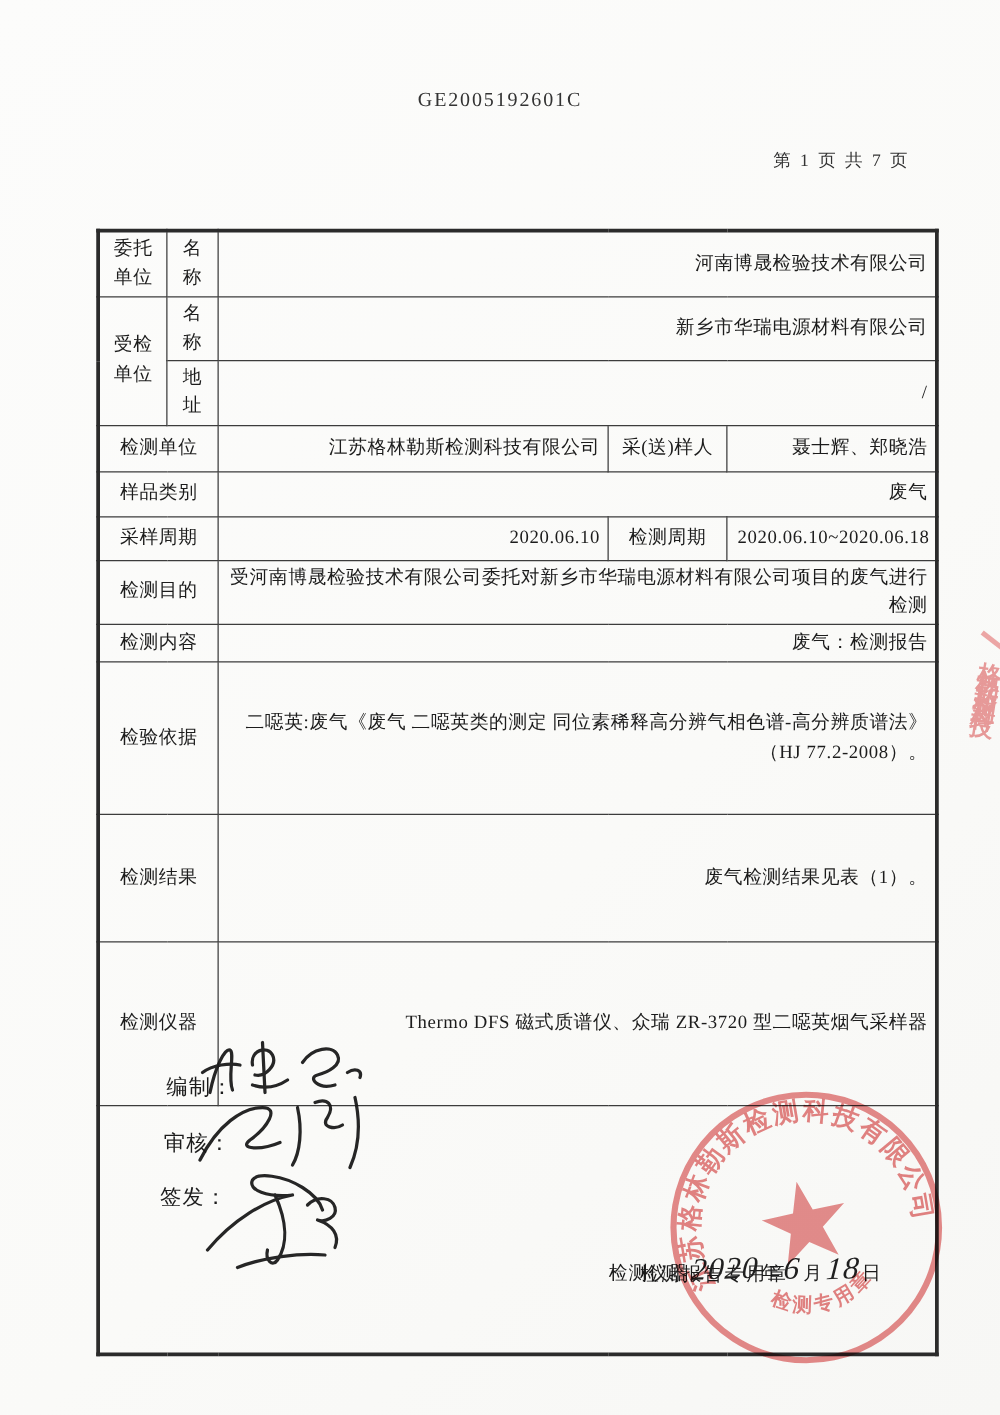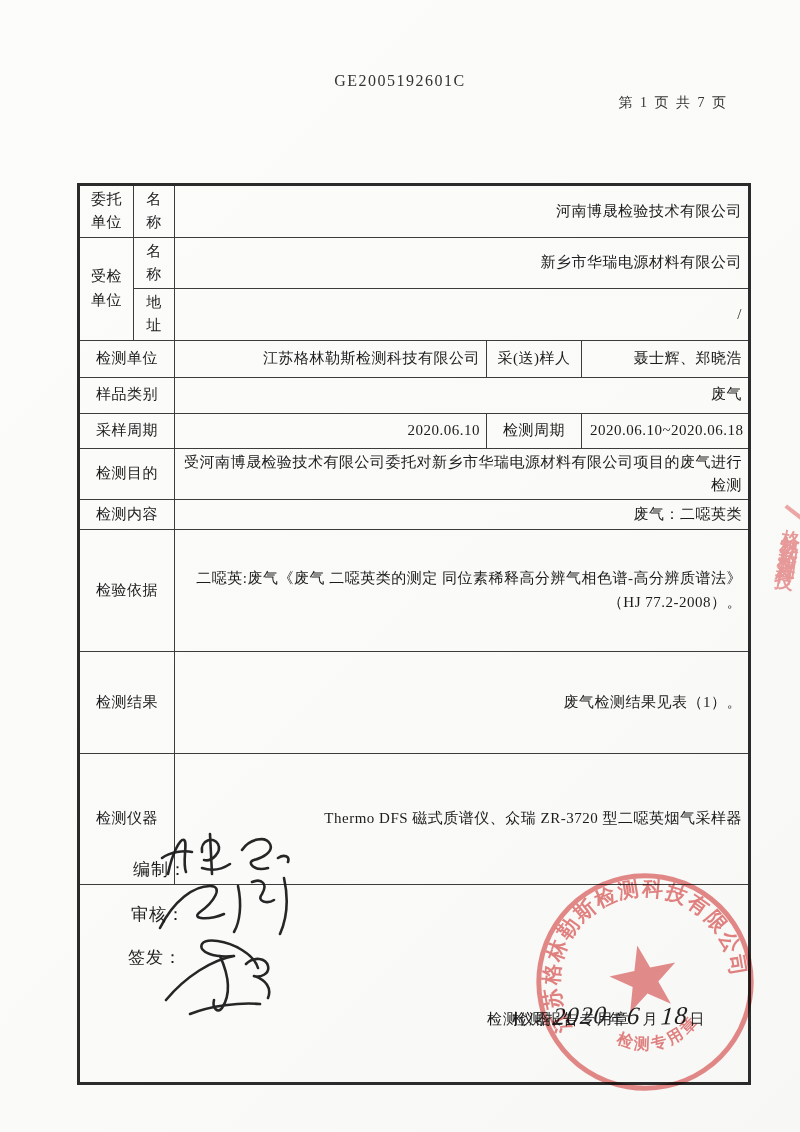--- a/index.html
+++ b/index.html
@@ -12,21 +12,21 @@
   
   .title{
     position:absolute;top:52px;left:0;width:800px;text-align:center;
     font-size:28px;font-weight:bold;letter-spacing:36px;text-indent:36px;color:#2a2a2a;
   }
   .report-no{
     position:absolute;top:72px;left:0;width:800px;text-align:center;
     font-size:16px;letter-spacing:1.5px;color:#333;
   }
   .page-indicator{
-    position:absolute;top:94px;right:72px;font-size:14px;letter-spacing:2px;color:#333;
+    position:absolute;top:120px;right:72px;font-size:14px;letter-spacing:2px;color:#333;
   }
   
   table.report{
     position:absolute;left:77px;top:183px;width:671px;
     border-collapse:collapse;table-layout:fixed;
     font-size:15px;color:#1c1c1c;
   }
   table.report td{
     border:1px solid #3c3c3c;padding:2px 6px;vertical-align:middle;
     letter-spacing:0.5px;line-height:1.55;
@@ -107,21 +107,21 @@
       <td class="val">2020.06.10</td>
       <td class="lbl">检测周期</td>
       <td class="val" style="padding-left:8px">2020.06.10~2020.06.18</td>
     </tr>
     <tr style="height:50px">
       <td class="lbl" colspan="2">检测目的</td>
       <td class="val tall" colspan="3">受河南博晟检验技术有限公司委托对新乡市华瑞电源材料有限公司项目的废气进行检测</td>
     </tr>
     <tr style="height:30px">
       <td class="lbl" colspan="2">检测内容</td>
-      <td class="val" colspan="3">废气：二噁英类</td>
+      <td class="val" colspan="3">废气：检测报告</td>
     </tr>
     <tr style="height:122px">
       <td class="lbl" colspan="2">检验依据</td>
       <td class="val tall" colspan="3">二噁英:废气《废气 二噁英类的测定 同位素稀释高分辨气相色谱-高分辨质谱法》（HJ 77.2-2008）。</td>
     </tr>
     <tr style="height:102px">
       <td class="lbl" colspan="2">检测结果</td>
       <td class="val tall" colspan="3">废气检测结果见表（1）。</td>
     </tr>
     <tr style="height:131px">

